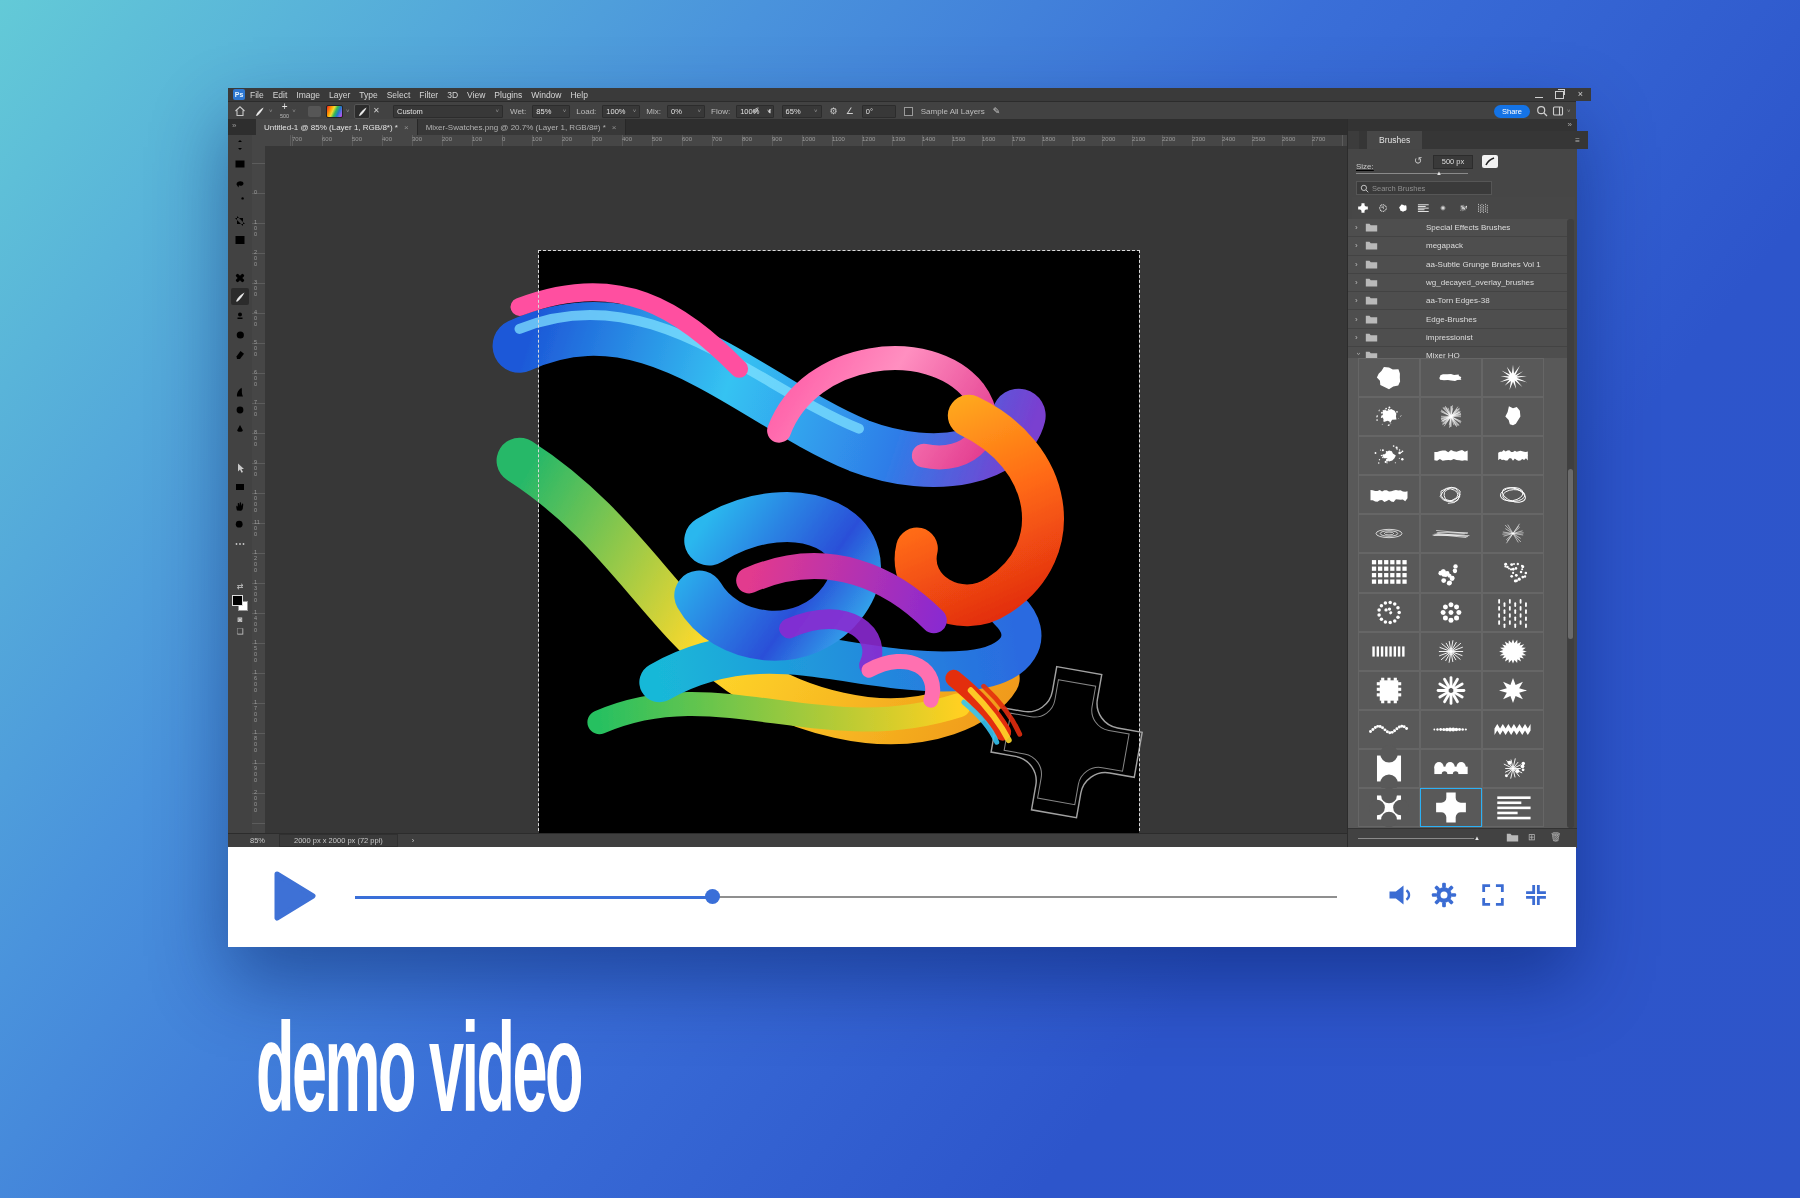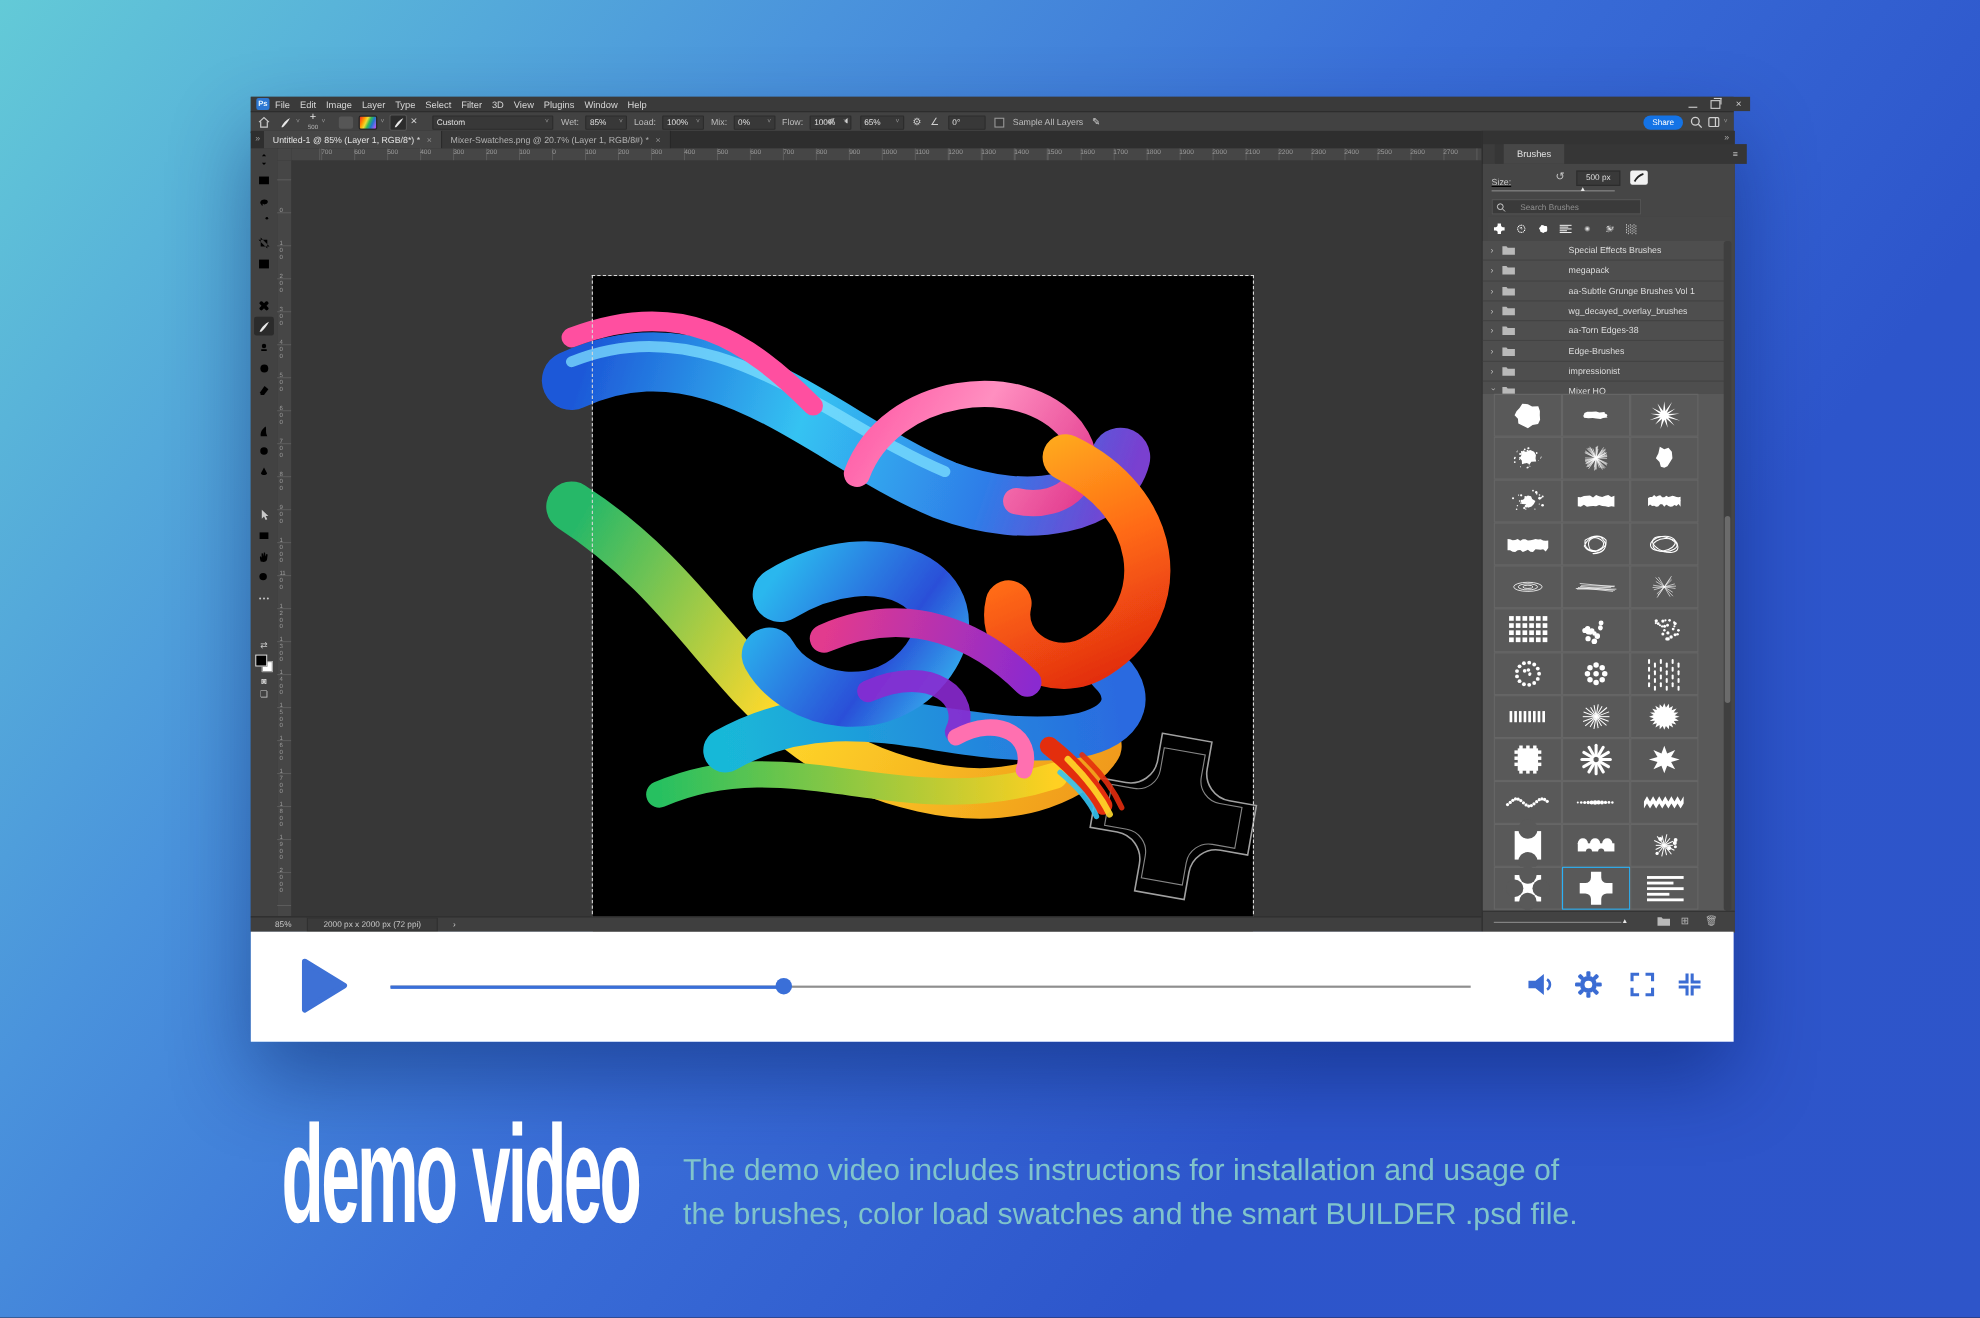--- a/index.html
+++ b/index.html
@@ -31,21 +31,21 @@
   .ob-ico{color:#cfcfcf;font-size:10px;line-height:18px;}
   .swatch{width:15px;height:11px;border-radius:2px;border:1px solid #222;
     background:linear-gradient(115deg,#e22,#f90 25%,#ed3 40%,#3b5 55%,#27c 72%,#86e 88%,#d3d);}
   .tool-chip{width:14px;height:13px;border-radius:2px;display:flex;align-items:center;justify-content:center;}
   .tool-chip.on{background:#2c2c2c;border:1px solid #555;}
   .cbx{width:7px;height:7px;border:1px solid #9a9a9a;background:#393939;}
   .pill{background:#1473e6;color:#fff;border-radius:7px;font-size:7.5px;display:flex;align-items:center;justify-content:center;}
   
   #tabbar{left:0;top:31px;width:1348px;height:16px;background:#2e2e2e;display:flex;align-items:flex-end;}
   #tabchev{position:absolute;left:4px;top:2px;color:#9a9a9a;font-size:8px;}
-  #tabs{margin-left:12px;display:flex;height:16px;text-align:center;}
+  #tabs{margin-left:28px;display:flex;height:16px;text-align:center;}
   .dtab{height:16px;display:flex;align-items:center;gap:6px;padding:0 8px;font-size:8px;color:#b2b2b2;background:#383838;border-right:1px solid #272727;white-space:nowrap;}
   .dtab.active{background:#464646;color:#e4e4e4;}
   .dtab .x{color:#8f8f8f;font-size:8px;}
   
   #toolbar{left:0;top:47px;width:24px;height:698px;background:#424242;border-right:1px solid #2c2c2c;}
   .tool{width:18px;height:17px;margin:1px auto 2px auto;display:flex;align-items:center;justify-content:center;border-radius:2px;}
   .tool.active{background:#2b2b2b;}
   #tbextra{position:absolute;left:0;top:444px;width:24px;text-align:center;}
   .fgbg{position:relative;width:16px;height:16px;margin:4px auto;}
   .fgbg .b1{position:absolute;left:6px;top:6px;width:8px;height:8px;background:#fff;border:1px solid #999;}
@@ -75,21 +75,21 @@
   #pmenu{position:absolute;right:8px;top:5px;color:#b5b5b5;font-size:8px;}
   #pbody{left:0;top:30px;width:229px;height:679px;background:#464646;}
   .plabel{font-size:8px;color:#c9c9c9;}
   #sizerow{position:absolute;left:8px;top:6px;width:213px;height:14px;text-decoration:underline;}
   #sizeval{position:absolute;left:77px;top:0;width:38px;height:12px;background:#393939;border:1px solid #2c2c2c;color:#ddd;font-size:7.5px;text-align:center;line-height:12px;}
   #undoico{position:absolute;left:58px;top:0;color:#c9c9c9;font-size:10px;}
   #brushprev{position:absolute;left:126px;top:0;width:16px;height:13px;background:#f2f2f2;border-radius:2px;}
   #brushprev svg{display:block;margin:2px auto;}
   #sizeslider{position:absolute;left:8px;top:24px;width:112px;height:1px;background:#8a8a8a;}
   #sliderthumb{position:absolute;left:88px;top:21px;color:#e8e8e8;font-size:6px;}
-  #searchbox{position:absolute;left:8px;top:32px;width:128px;height:12px;background:#3a3a3a;border:1px solid #565656;display:flex;align-items:center;gap:13px;padding:0 3px;}
+  #searchbox{position:absolute;left:8px;top:32px;width:128px;height:12px;background:#3a3a3a;border:1px solid #565656;display:flex;align-items:center;gap:3px;padding:0 3px;}
   #searchbox span{font-size:7.5px;color:#8f8f8f;white-space:nowrap;}
   #recent{position:absolute;left:4px;top:48px;width:221px;height:22px;background:#474747;display:flex;align-items:center;gap:2px;padding-left:2px;}
   .rb{width:18px;height:16px;}
   #folders{position:absolute;left:0;top:70px;width:221px;height:139px;background:#4e4e4e;}
   .frow{height:17.3px;display:flex;align-items:center;gap:4px;padding-left:7px;border-bottom:1px solid #434343;}
   .frow .ch{color:#bdbdbd;font-size:8px;width:6px;display:inline-block;}
   .frow .ch.open{transform:rotate(90deg);}
   .frow .nm{font-size:8px;color:#dedede;white-space:nowrap;padding-left:44px;}
   #grid{position:absolute;left:0;top:209px;width:221px;height:470px;background:#595959;
     display:grid;grid-template-columns:62px 62px 62px;grid-auto-rows:39.1px;padding-left:10px;box-sizing:border-box;}
@@ -1338,17 +1338,13 @@
       <svg class="picon abs" style="left:1251px;color:#3b6cd3" width="30" height="30" viewBox="0 0 24 24">
           <use href="#i-fullscreen"></use>
         </svg>
       <svg class="picon abs" style="left:1294px;color:#3b6cd3" width="30" height="30" viewBox="0 0 24 24">
           <use href="#i-compress"></use>
         </svg>
     </div>
   </div>
 
   <div id="cap-title" class="abs">demo video</div>
-  <div id="cap-text" class="abs" style="color: rgb(128, 196, 203);">
-      <div>The demo video includes instructions for installation and usage of</div>
-      <div>the brushes, color load swatches and the smart BUILDER .psd file.</div>
-    </div>
 </div>
 
 </body></html>

